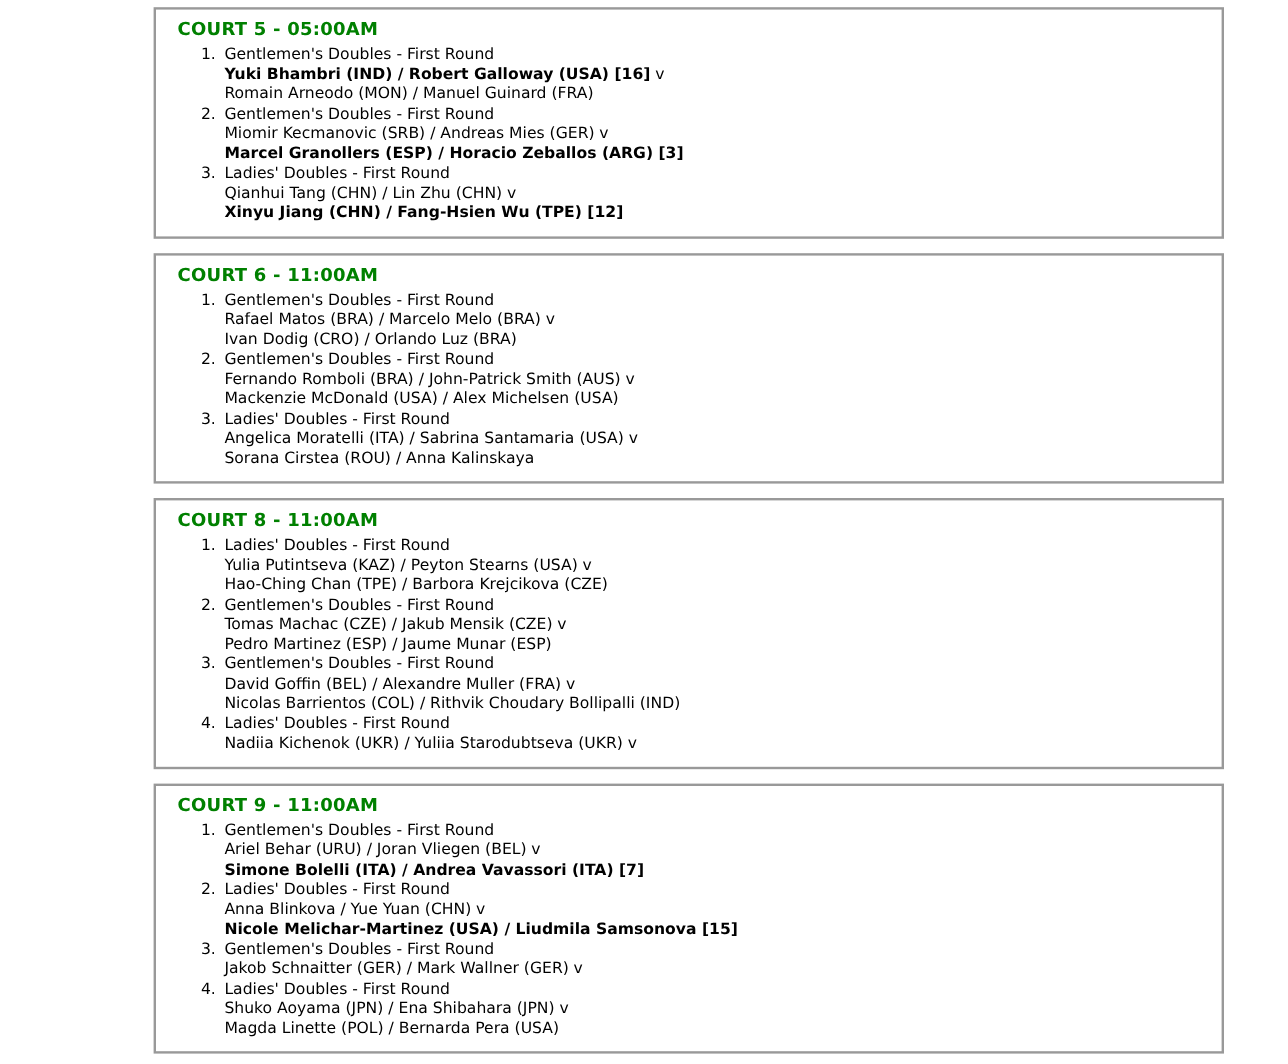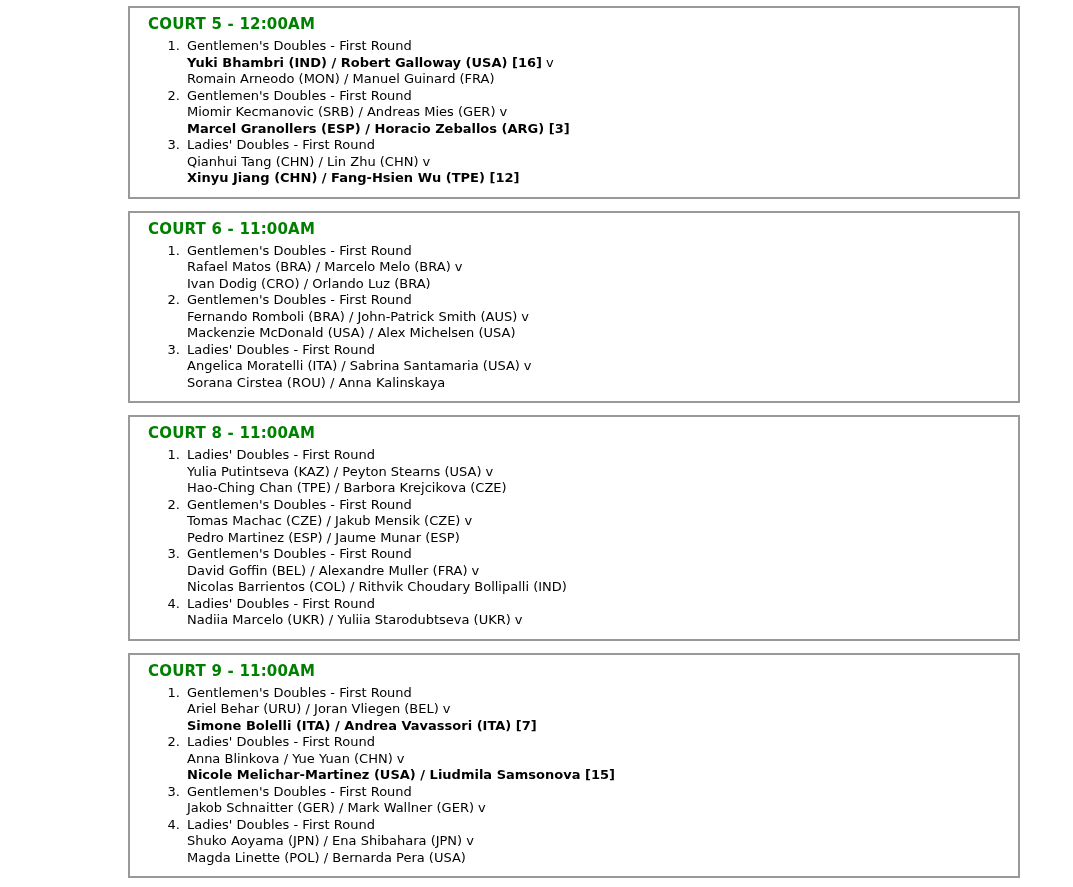--- a/index.html
+++ b/index.html
@@ -49,21 +49,21 @@
   .bold { font-weight: bold; }
   .vs { margin-left: 4px; }
 </style>
 </head>
 <body>
 
 <div class="page">
   <div class="schedule">
 
     <div class="court-box">
-      <div class="court-title">COURT 5 - 12:00AM</div>
+      <div class="court-title">COURT 5 - 05:00AM</div>
       <ol class="match-list">
         <li>
           <div class="line">Gentlemen's Doubles - First Round</div>
           <div class="line"><span class="bold">Yuki Bhambri (IND) / Robert Galloway (USA) [16]</span><span class="vs">v</span></div>
           <div class="line"><span>Romain Arneodo (MON) / Manuel Guinard (FRA)</span></div>
         </li>
         <li>
           <div class="line">Gentlemen's Doubles - First Round</div>
           <div class="line"><span>Miomir Kecmanovic (SRB) / Andreas Mies (GER)</span><span class="vs">v</span></div>
           <div class="line"><span class="bold">Marcel Granollers (ESP) / Horacio Zeballos (ARG) [3]</span></div>
@@ -110,21 +110,21 @@
           <div class="line"><span>Tomas Machac (CZE) / Jakub Mensik (CZE)</span><span class="vs">v</span></div>
           <div class="line"><span>Pedro Martinez (ESP) / Jaume Munar (ESP)</span></div>
         </li>
         <li>
           <div class="line">Gentlemen's Doubles - First Round</div>
           <div class="line"><span>David Goffin (BEL) / Alexandre Muller (FRA)</span><span class="vs">v</span></div>
           <div class="line"><span>Nicolas Barrientos (COL) / Rithvik Choudary Bollipalli (IND)</span></div>
         </li>
         <li>
           <div class="line">Ladies' Doubles - First Round</div>
-          <div class="line"><span>Nadiia Marcelo (UKR) / Yuliia Starodubtseva (UKR)</span><span class="vs">v</span></div>
+          <div class="line"><span>Nadiia Kichenok (UKR) / Yuliia Starodubtseva (UKR)</span><span class="vs">v</span></div>
         </li>
       </ol>
     </div>
 
     <div class="court-box">
       <div class="court-title">COURT 9 - 11:00AM</div>
       <ol class="match-list">
         <li>
           <div class="line">Gentlemen's Doubles - First Round</div>
           <div class="line"><span>Ariel Behar (URU) / Joran Vliegen (BEL)</span><span class="vs">v</span></div>

